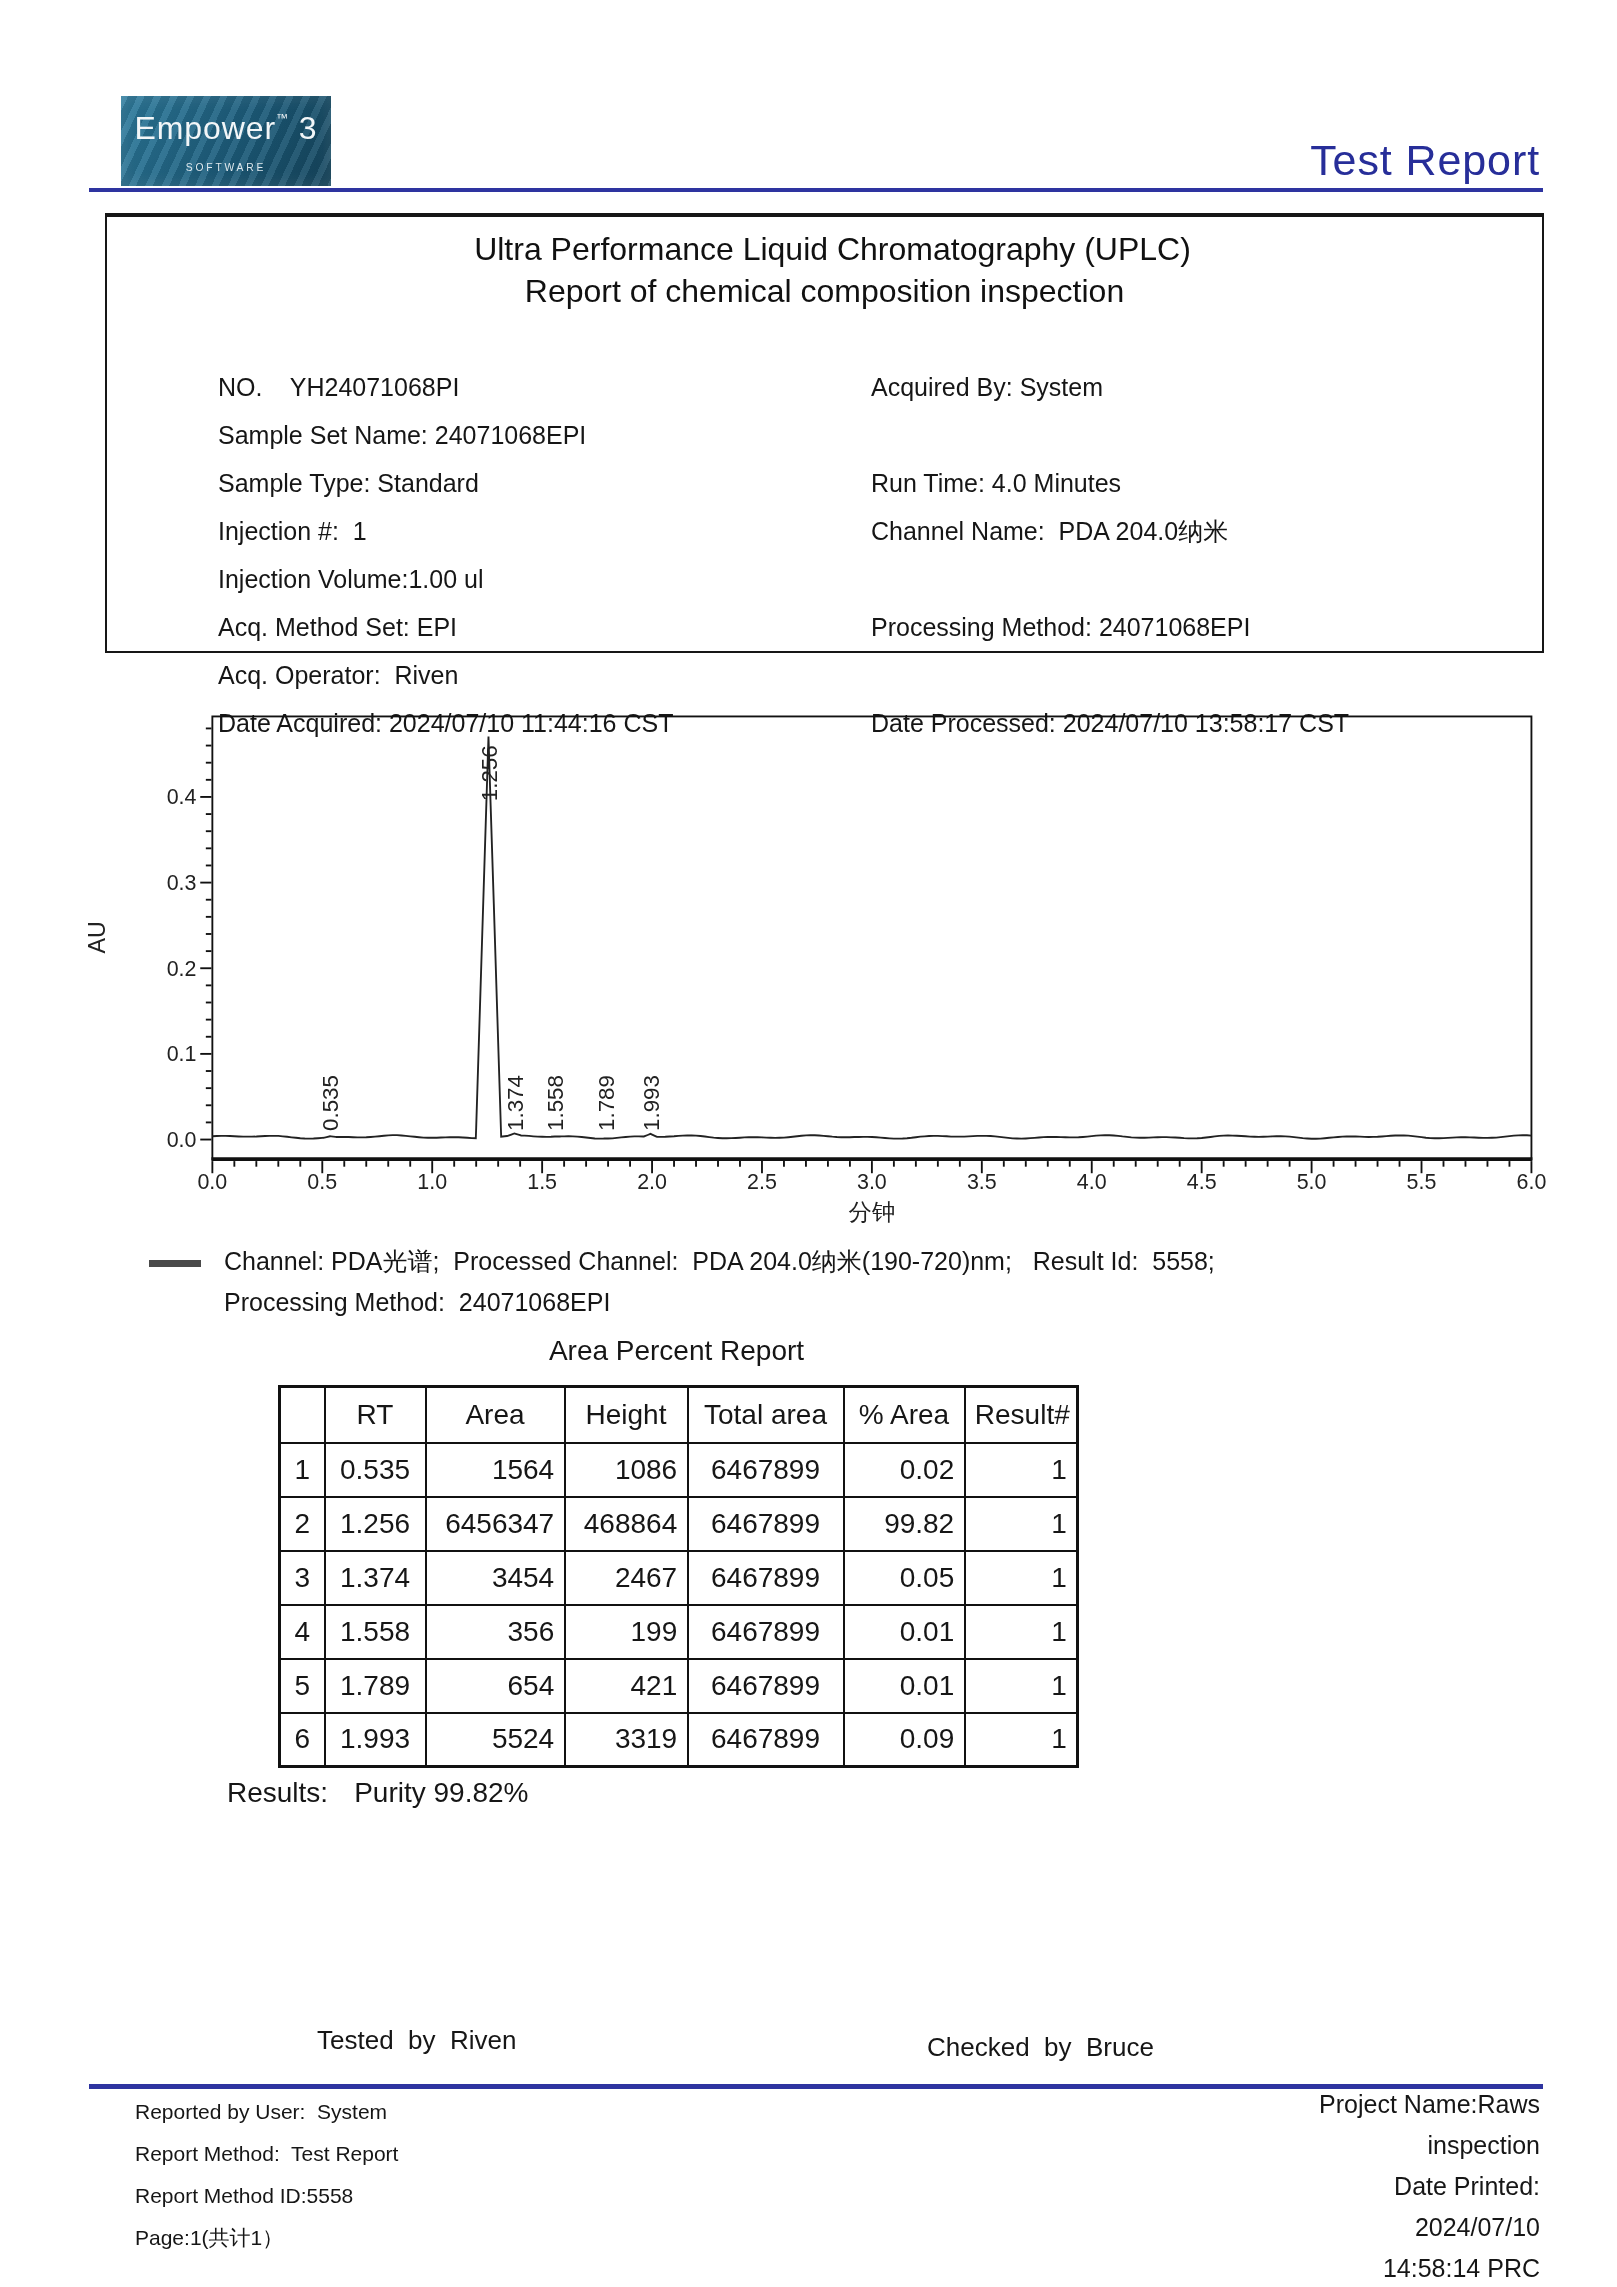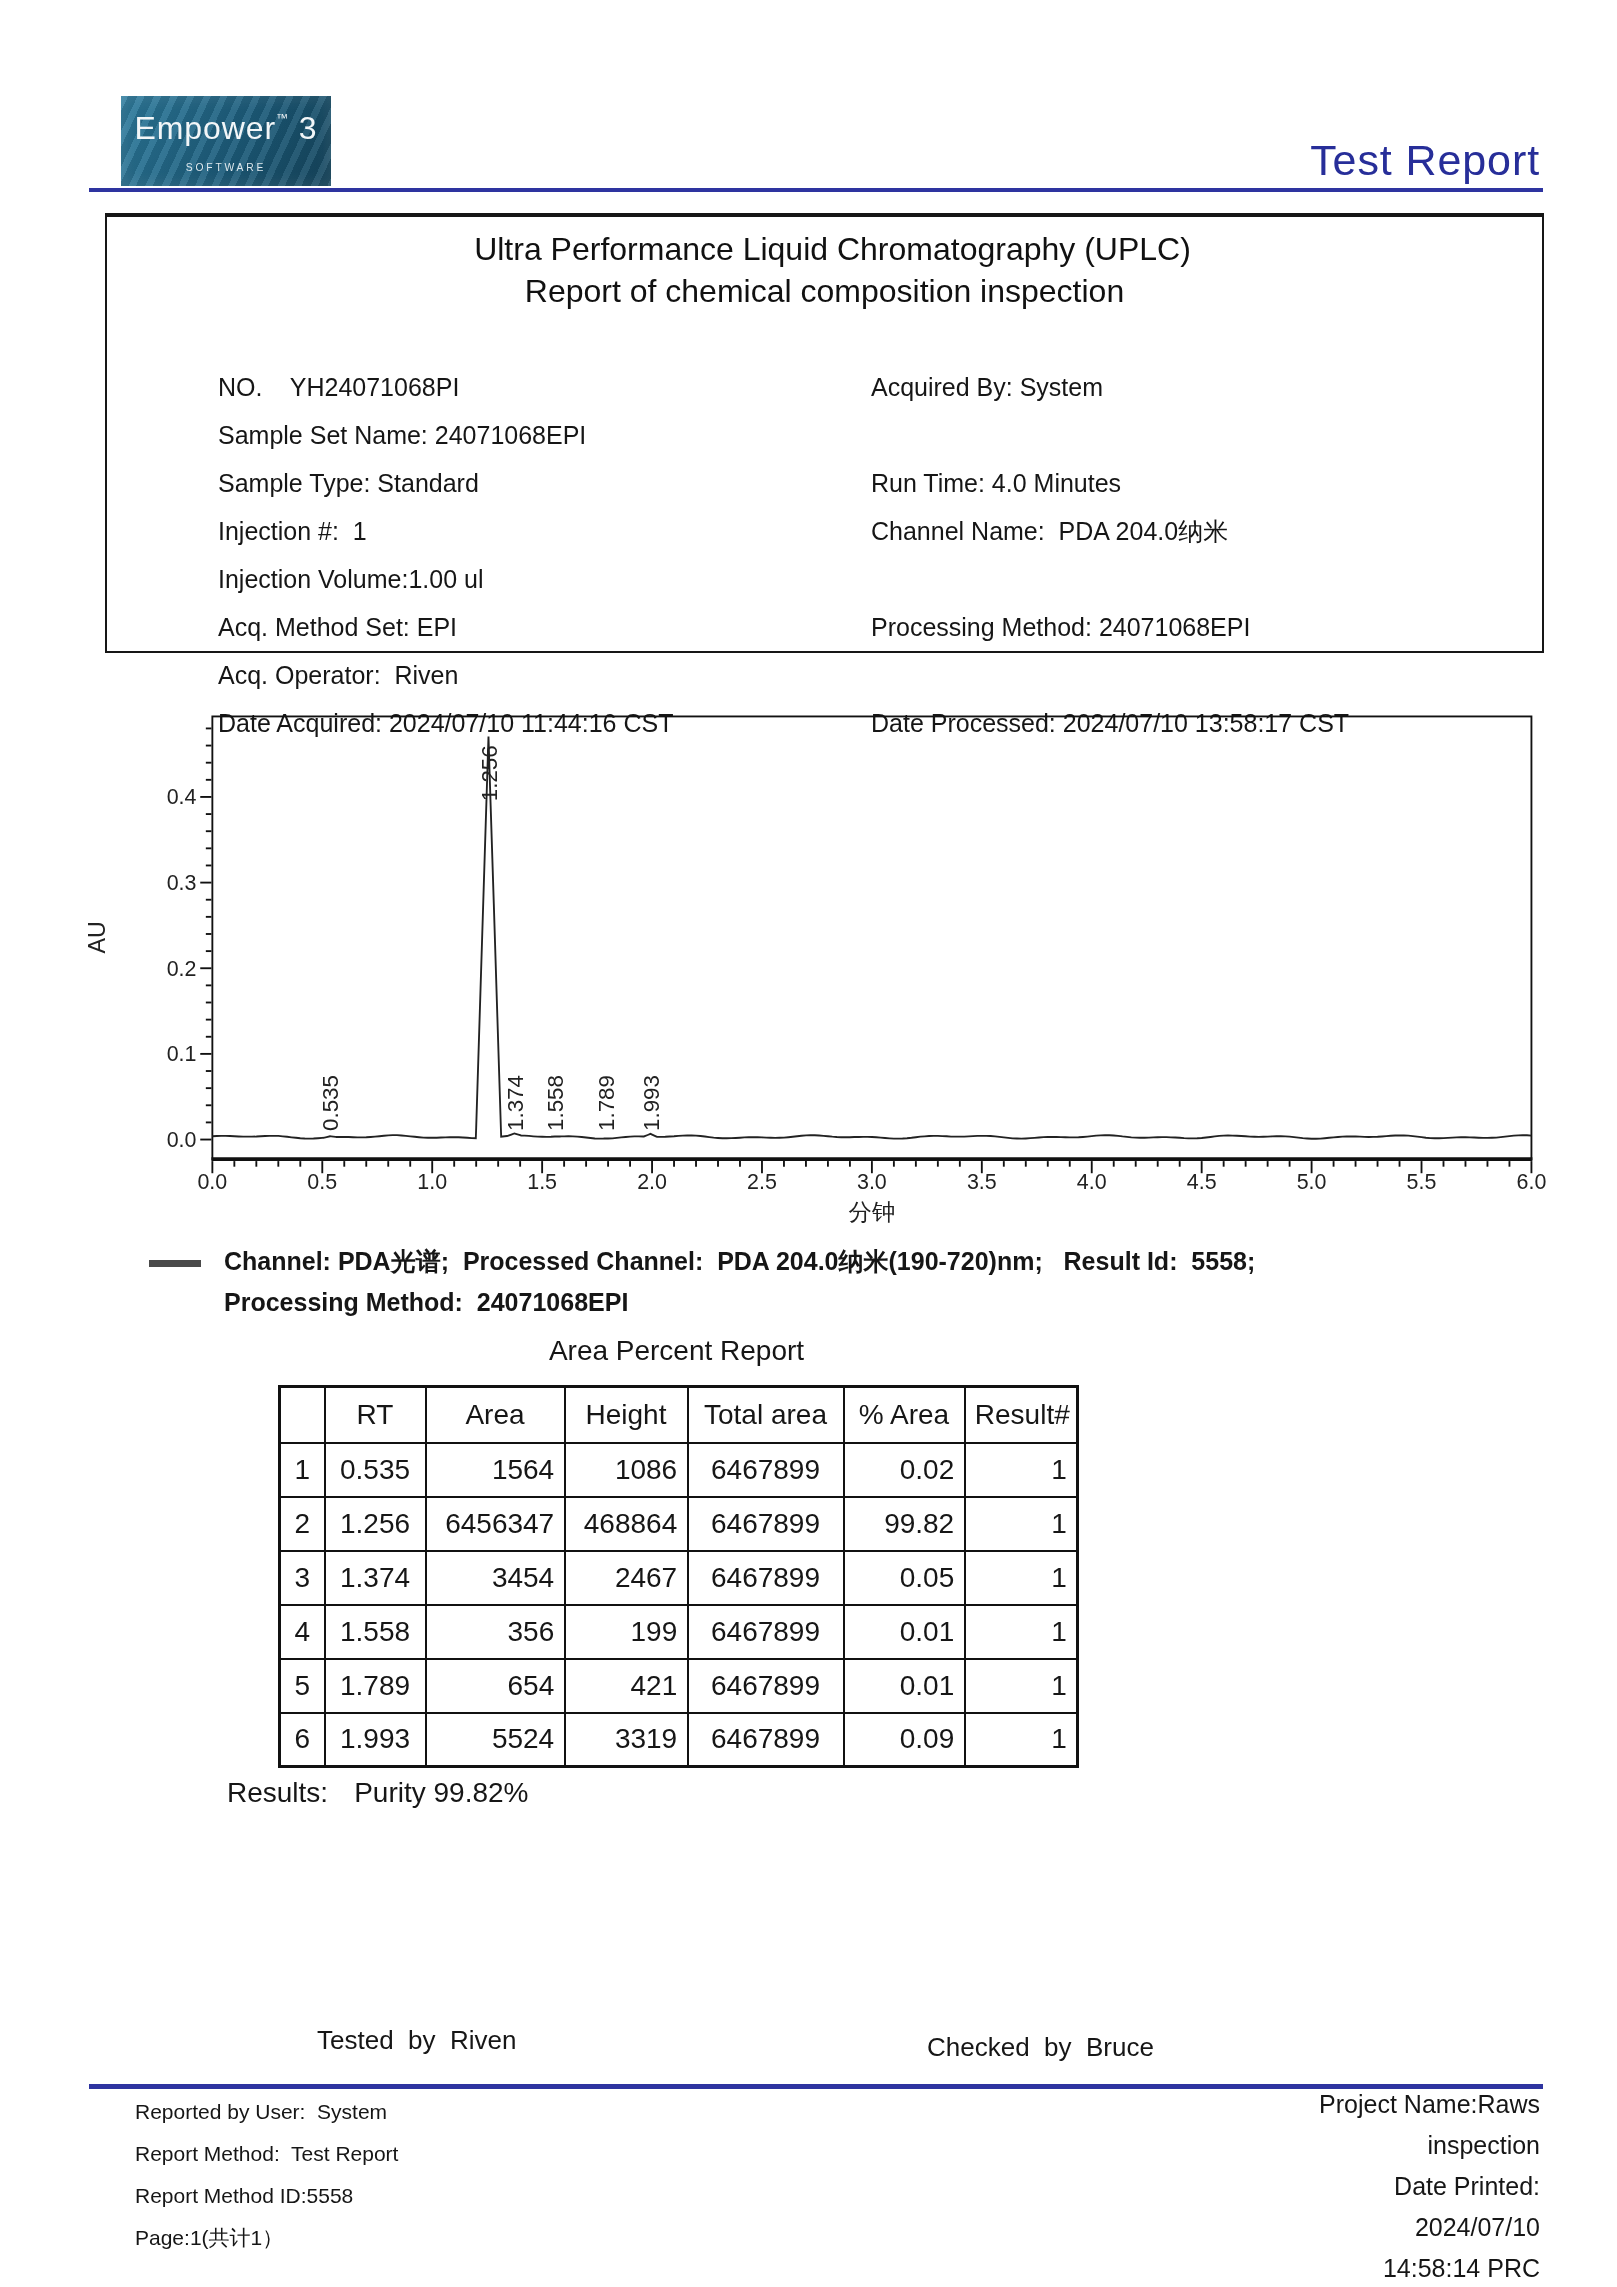--- a/index.html
+++ b/index.html
@@ -1,19 +1,19 @@
 <!DOCTYPE html>
 <html style="font-size:15px"><head>
 <meta charset="utf-8">
 <style>
   html,body{margin:0;padding:0;background:#ffffff;}
   body{width:1617px;height:2288px;position:relative;overflow:hidden;
        font-family:"Liberation Sans","DejaVu Sans",sans-serif;color:#161616;}
   .abs{position:absolute;}
-  .pre{white-space:pre;font-weight:bold;}
+  .pre{white-space:pre;}
 
   
   .logo{left:121px;top:96px;width:210px;height:90px;
         background:linear-gradient(118deg,#2d7b9d 0%,#1d5d7c 55%,#15465e 100%);
         box-shadow:inset 0 0 17px rgba(255,255,255,.12);
         display:flex;flex-direction:column;align-items:center;justify-content:center;}
   .logo::after{content:"";position:absolute;inset:0;
         background:repeating-linear-gradient(115deg,rgba(255,255,255,.07) 0 6.5px,rgba(0,0,0,.10) 6.5px 15px);}
   .logo-main{color:#f2f6f8;font-size:32px;letter-spacing:0.9px;z-index:1;}
   .logo-main sup{font-size:12px;vertical-align:17px;}

